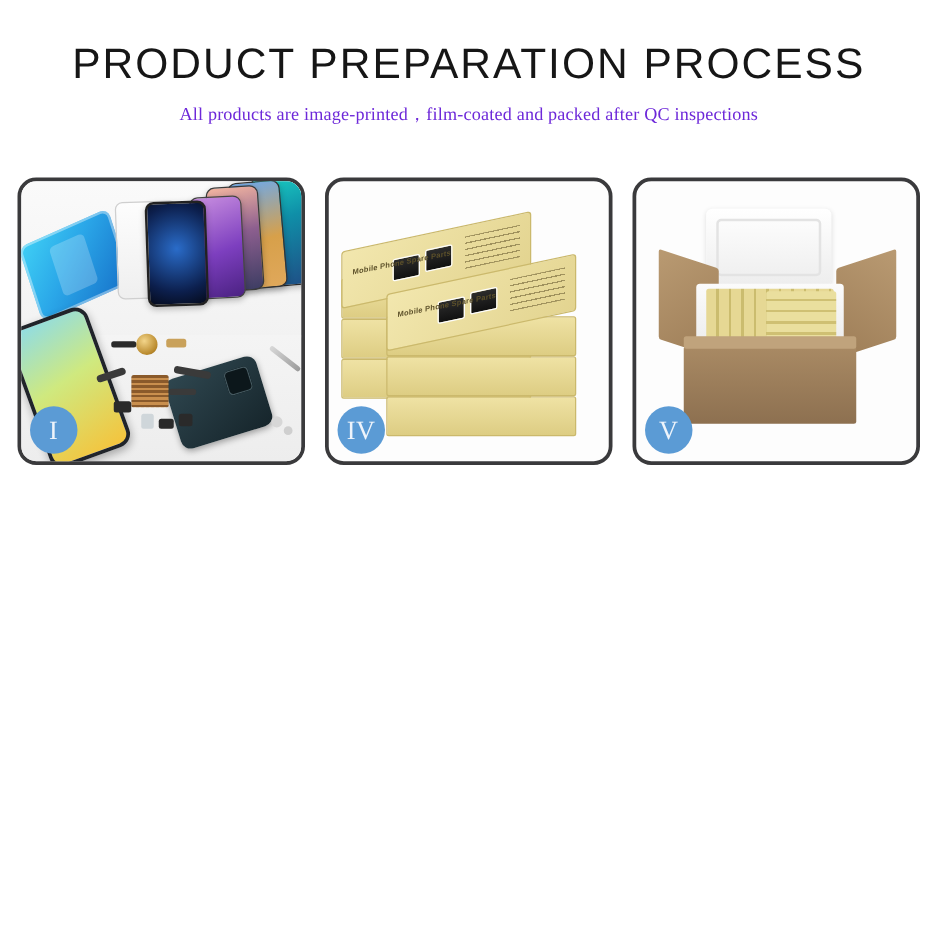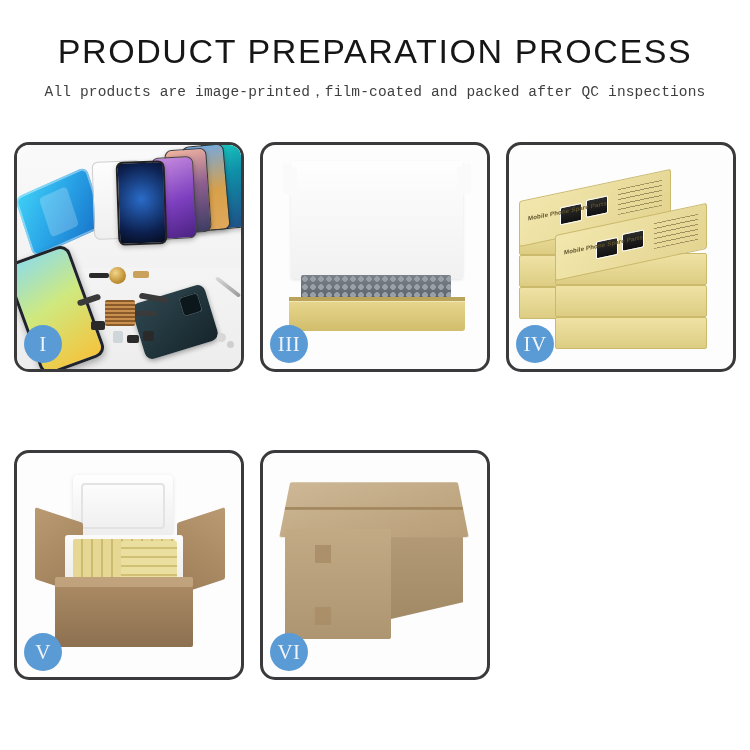--- a/index.html
+++ b/index.html
@@ -25,25 +25,25 @@
     font-family: "Liberation Sans", sans-serif;
     font-size: 34px;
     font-weight: 400;
     letter-spacing: 1.6px;
     color: #161616;
     line-height: 1.05;
     margin: 0;
     white-space: nowrap;
   }
   .subtitle {
-    font-family: Liberation Mono, monospace;
+    font-family: Liberation Serif, serif;
     font-size: 14.5px;
     font-weight: 400;
     letter-spacing: 0.15px;
-    color: #404040;
+    color: #6d28d9;
     margin: 12px 0 0 0;
     white-space: nowrap;
   }
 
   
   .grid {
     position: absolute;
     left: 14px;
     top: 142px;
     width: 722px;
@@ -409,30 +409,20 @@
       <div class="flex-cable" style="left:122px;top:150px;width:30px;height:6px;transform:rotate(10deg);"></div>
       <div class="flex-cable" style="left:118px;top:166px;width:22px;height:5px;"></div>
       <div class="tweezer"></div>
       <div class="chip" style="left:200px;top:188px;width:9px;height:9px;border-radius:50%;background:#d7d7d7;"></div>
       <div class="chip" style="left:210px;top:196px;width:7px;height:7px;border-radius:50%;background:#cfcfcf;"></div>
     </div>
     <div class="badge">I</div>
   </div>
 
 
-  <div class="panel p3">
-    <div class="photo">
-      <div class="box-body-3"></div>
-      <div class="foam-lid"></div>
-      <div class="bubble-fill"></div>
-      <div class="box-edge-3"></div>
-      <div class="box-front-3"></div>
-    </div>
-    <div class="badge">III</div>
-  </div>
 
   <div class="panel p4">
     <div class="photo">
       <div class="stack">
         <div class="sbox" style="left:4px;  top:60px;"></div>
         <div class="sbox" style="left:4px;  top:92px;"></div>
         <div class="sbox" style="left:4px;  top:124px;"></div>
         <div class="sbox" style="left:40px; top:90px;"></div>
         <div class="sbox" style="left:40px; top:122px;"></div>
         <div class="sbox" style="left:40px; top:154px;"></div>
@@ -461,24 +451,14 @@
       <div class="flap-l"></div>
       <div class="flap-r"></div>
       <div class="foam-inner-5"></div>
       <div class="yellow-rods"></div>
       <div class="yellow-rods-2"></div>
       <div class="carton-5"></div>
     </div>
     <div class="badge">V</div>
   </div>
 
-  <div class="panel p6">
-    <div class="photo">
-      <div class="c6-side"></div>
-      <div class="c6-top"></div>
-      <div class="c6-front"></div>
-      <div class="c6-tape-a"></div>
-      <div class="c6-tape-b"></div>
-    </div>
-    <div class="badge">VI</div>
-  </div>
 
 </div>
 
 </body></html>

